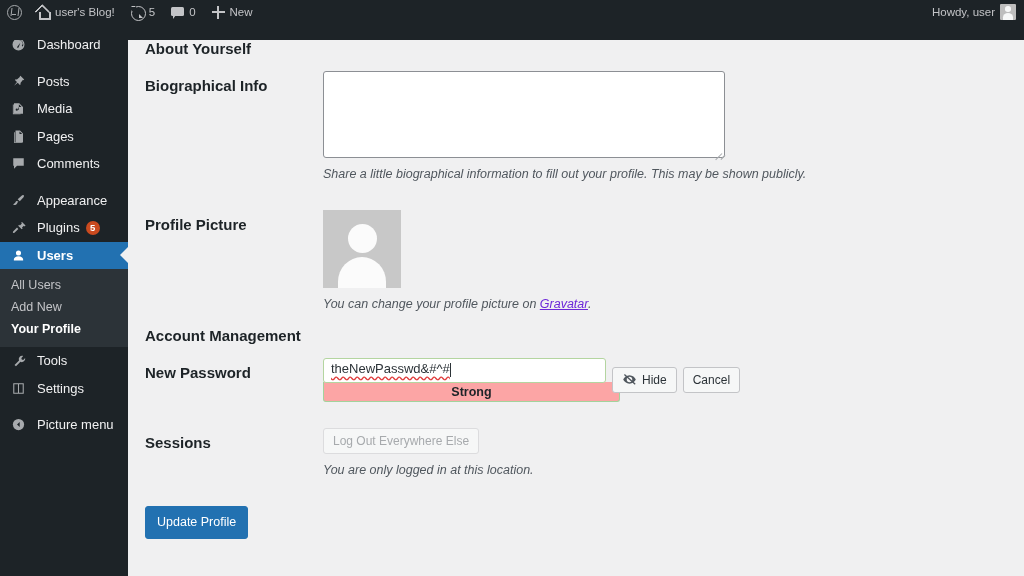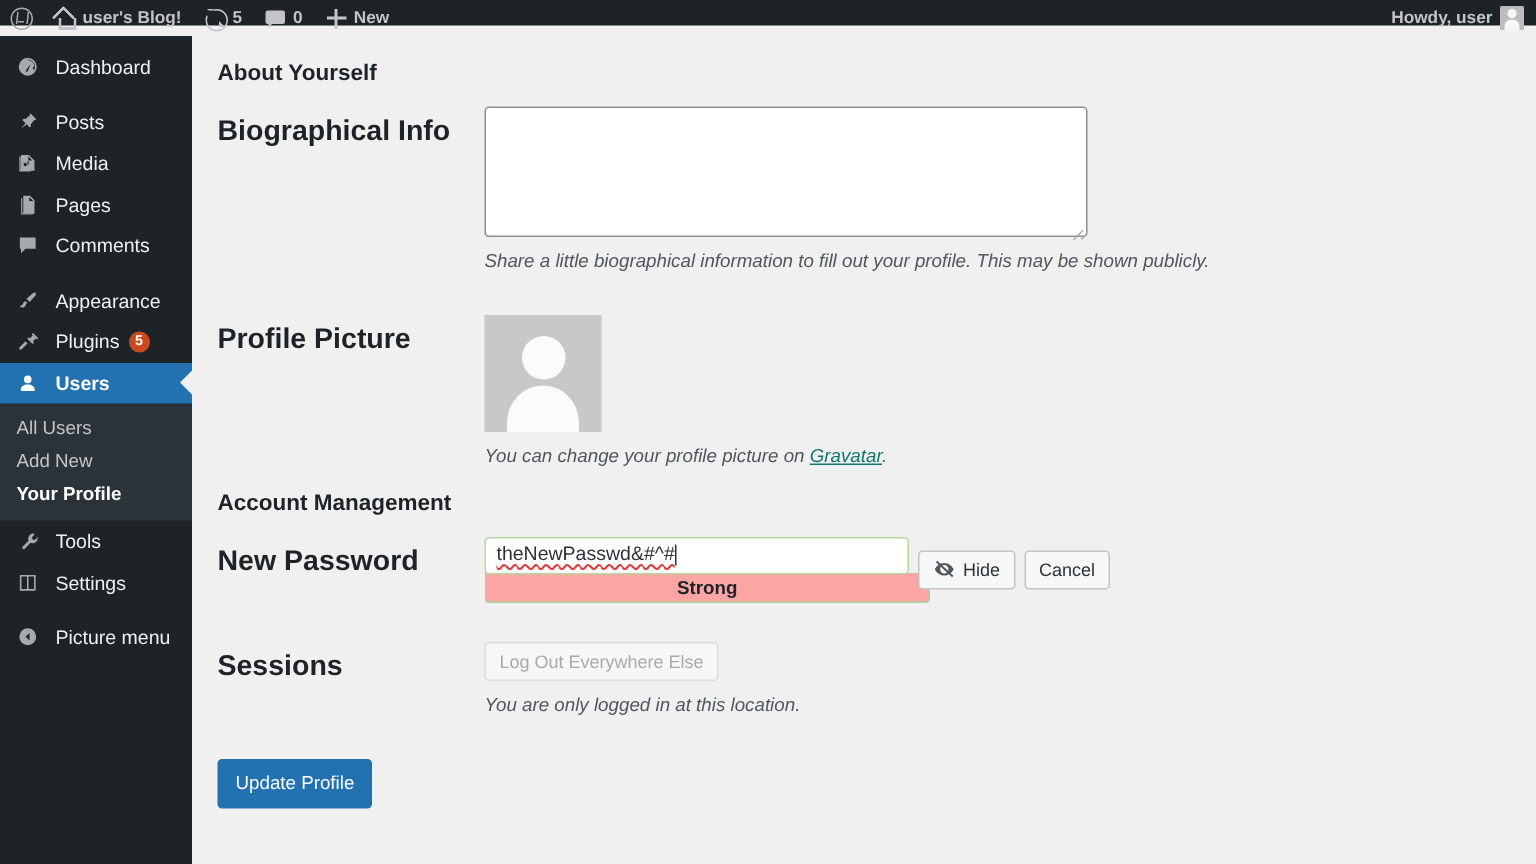--- a/index.html
+++ b/index.html
@@ -16,28 +16,27 @@
     background: #f0f0f1;
     color: #3c434a;
     -webkit-font-smoothing: antialiased;
   }
 
   
   #adminbar {
     position: absolute;
     top: 0; left: 0;
     width: 1024px;
-    height: 17px;
+    height: 40px;
     background: #1d2327;
     color: #c3c4c7;
     display: flex;
     align-items: stretch;
     font-size: 11.5px;
     z-index: 40;
-    font-weight: bold;
   }
   .ab-left { display: flex; align-items: stretch; }
   .ab-right { margin-left: auto; display: flex; align-items: stretch; }
 
   .ab-item {
     display: flex;
     align-items: center;
     gap: 5px;
     padding: 0 8px;
     color: #c3c4c7;
@@ -286,21 +285,21 @@
   }
   .section-about { margin-top: 1px; }
   .section-account { margin-top: 0; }
 
   table.form-table { border-collapse: collapse; width: 860px; }
   table.form-table th {
     width: 178px;
     text-align: left;
     vertical-align: top;
     font-weight: 700;
-    font-size: 19px;
+    font-size: 15px;
     color: #1d2327;
     padding: 18px 10px 18px 0;
     line-height: 1.3;
   }
   table.form-table td {
     vertical-align: top;
     padding: 13px 10px 13px 0;
     line-height: 1.4;
   }
 
@@ -335,21 +334,21 @@
   .grip1 { bottom: 0px; width: 9px; transform: rotate(-45deg); }
   .grip2 { bottom: 0px; width: 5.5px; transform: rotate(-45deg) translate(0, 3.2px); }
 
   p.description {
     font-size: 12.5px;
     font-style: italic;
     color: #50575e;
     margin-top: 7px;
     line-height: 1.5;
   }
-  p.description a { color: #0f766e; }
+  p.description a { color: #6d28d9; }
 
   .avatar-big {
     width: 78px; height: 78px;
     background: #c8c8c8;
     position: relative;
     overflow: hidden;
     display: block;
   }
   .avatar-big::before {
     content: "";

